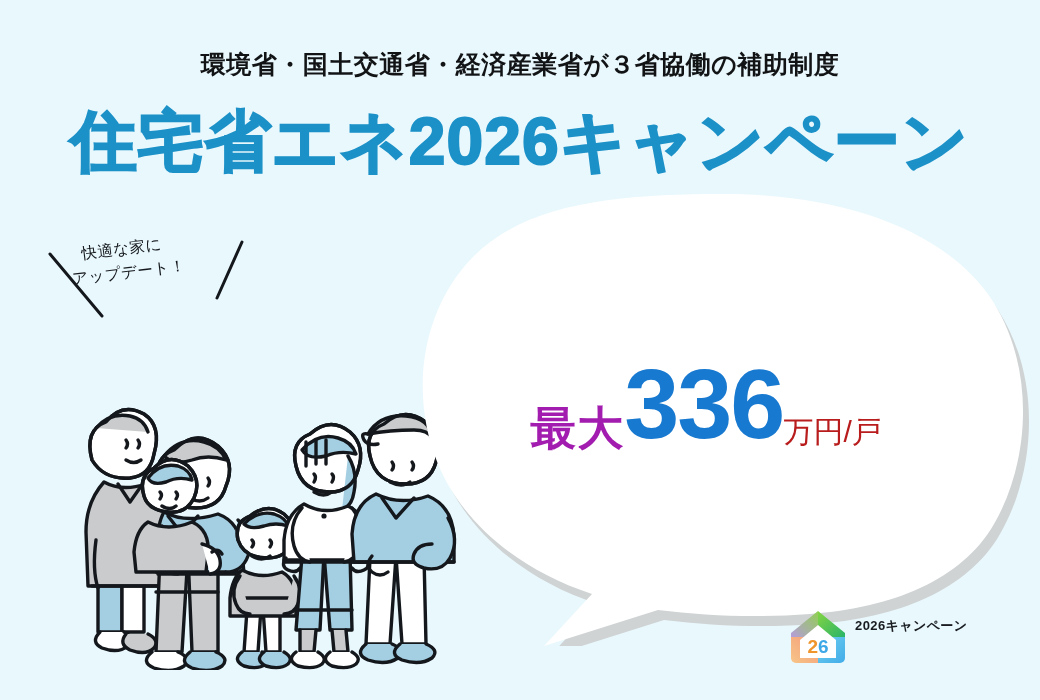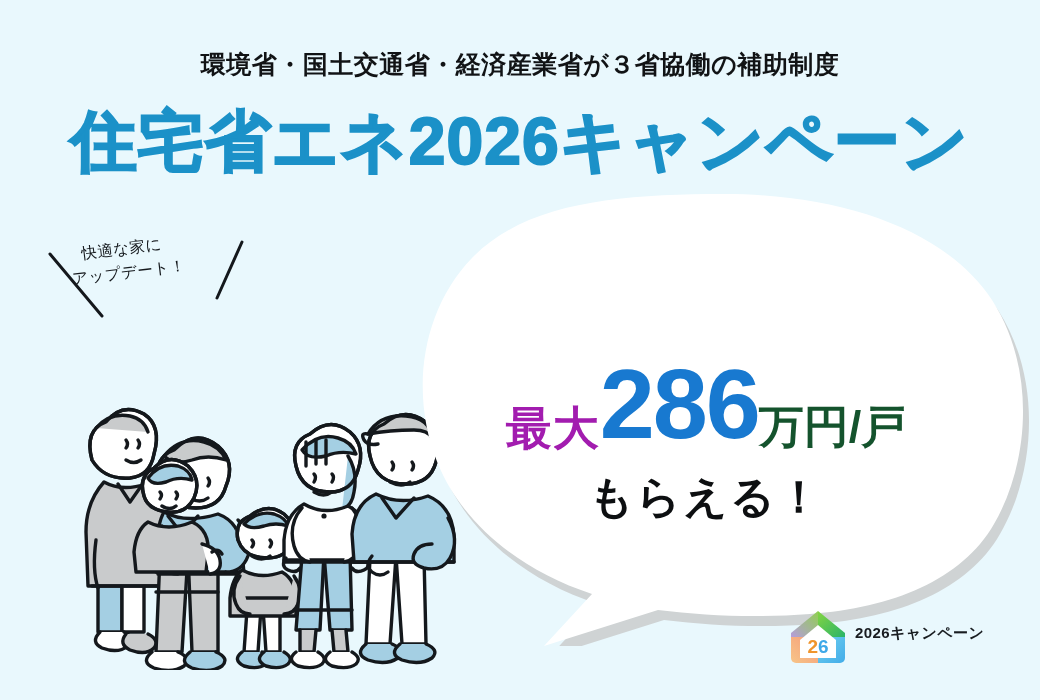--- a/index.html
+++ b/index.html
@@ -42,37 +42,37 @@
   .b-line1{
     position:absolute;left:0;top:92px;width:600px;text-align:center;
     font-size:41px;font-weight:900;color:#0d0f11;letter-spacing:1px;white-space:nowrap;
   }
   .b-amount{
     position:absolute;left:0;top:178px;width:600px;text-align:center;
     white-space:nowrap;line-height:1;
   }
   .b-amount .pre{font-size:46px;font-weight:900;color:#a21caf;vertical-align:-6px;letter-spacing:1px;}
   .b-amount .num{font-size:99px;font-weight:900;color:#1879d0;letter-spacing:-2px;}
-  .b-amount .unit{font-size:45px;font-weight:700;color:#14532d;vertical-align:-4px;letter-spacing:0px;}
+  .b-amount .unit{font-size:30px;font-weight:400;color:#b91c1c;vertical-align:-4px;letter-spacing:0px;}
   .b-line3{
     position:absolute;left:0;top:292px;width:600px;text-align:center;
     font-size:44px;font-weight:900;color:#0d0f11;letter-spacing:2px;white-space:nowrap;
   }
 
   
   .logo{position:absolute;left:789px;top:606px;width:236px;height:64px;}
   .logo-mark{position:absolute;left:0;top:2px;width:58px;height:58px;}
   .logo-text{position:absolute;left:66px;top:1px;width:170px;}
   .logo-main{
     font-size:27px;font-weight:500;color:#181c20;letter-spacing:2px;
     line-height:1.15;white-space:nowrap;
   }
   .logo-sub{
-    font-size:15px;font-weight:700;color:#181c20;letter-spacing:.4px;
-    margin-top:17px;white-space:nowrap;
+    font-size:13px;font-weight:700;color:#181c20;letter-spacing:.4px;
+    margin-top:10px;white-space:nowrap;
   }
 
   
   .people{position:absolute;left:52px;top:300px;width:420px;height:370px;}
 </style>
 </head>
 <body>
 
 <div id="stage">
 
@@ -227,23 +227,22 @@
                C556 404 486 432 404 438
                C352 442 300 440 252 434
                L138 470
                L186 418
                C112 394 56 346 32 288
                C4 220 14 136 66 82
                C120 26 214 18 318 18 Z" fill="#ffffff"></path>
     </svg>
     <div class="bubble-text">
       <div class="b-amount">
-        <span class="pre">最大</span><span class="num">286</span><span class="unit">万円/戸</span>
+        <span class="pre">最大</span><span class="num">336</span><span class="unit">万円/戸</span>
       </div>
-      <div class="b-line3">もらえる！</div>
     </div>
   </div>
 
   <div class="logo">
     <svg class="logo-mark" viewBox="0 0 58 58">
       <defs>
         <linearGradient id="gTL" x1="0" y1="1" x2="1" y2="0">
           <stop offset="0" stop-color="#b79ae0"></stop>
             <stop offset="1" stop-color="#8fd24a"></stop>
         </linearGradient>

